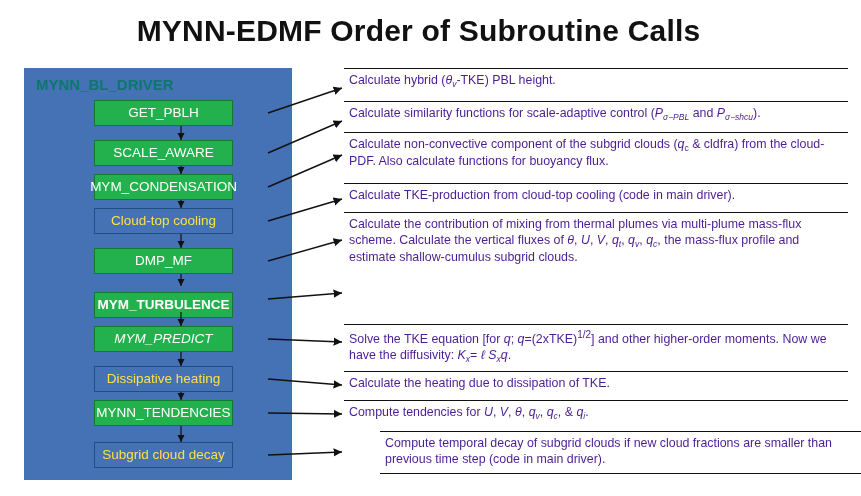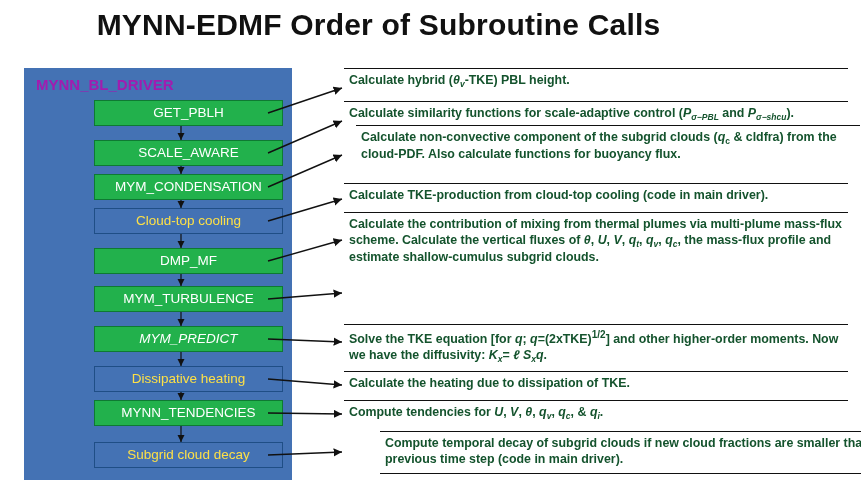--- a/index.html
+++ b/index.html
@@ -10,49 +10,50 @@
   #page {
     position: relative;
     width: 861px;
     height: 496px;
     background: #ffffff;
     font-family: "Liberation Sans", sans-serif;
     overflow: hidden;
   }
   #title {
     position: absolute;
-    top: 8px;
+    top: 14px;
     left: 0;
     width: 757px;
     text-align: center;
     font-size: 30px;
     font-weight: bold;
     color: #111111;
     letter-spacing: 0.2px;
+    padding-left: 40px;
   }
   #blue-panel {
     position: absolute;
     left: 24px;
     top: 68px;
     width: 268px;
     height: 412px;
     background: #4472b4;
   }
   #driver-label {
     position: absolute;
     left: 36px;
     top: 76px;
     font-size: 15px;
     font-weight: bold;
-    color: #a21caf;
+    color: #0f766e;
   }
   .node {
     position: absolute;
     left: 94px;
-    width: 189px;
+    width: 139px;
     height: 26px;
     box-sizing: border-box;
     display: flex;
     align-items: center;
     justify-content: center;
     font-size: 13.5px;
     text-align: center;
     line-height: 1.1;
   }
   .node.green {
@@ -67,22 +68,21 @@
   }
   .desc {
     position: absolute;
     left: 344px;
     width: 504px;
     box-sizing: border-box;
     border-top: 1.5px solid #111111;
     padding: 4px 4px 5px 5px;
     font-size: 12.4px;
     line-height: 1.28;
-    color: #14532d;
-    font-weight: bold;
+    color: #4c1d95;
   }
   .desc.last {
     border-bottom: 1.5px solid #111111;
     margin-left: 36px;
   }
   .desc i { font-style: italic; }
   sub { font-size: 8.5px; }
   sup { font-size: 10px; }
   #arrows {
     position: absolute;
@@ -101,33 +101,33 @@
   <div id="title">MYNN-EDMF Order of Subroutine Calls</div>
 
   <div id="blue-panel"></div>
   <div id="driver-label">MYNN_BL_DRIVER</div>
 
   <div class="node green" style="top:100px;">GET_PBLH</div>
   <div class="node green" style="top:140px;">SCALE_AWARE</div>
   <div class="node green" style="top:174px;">MYM_CONDENSATION</div>
   <div class="node blue" style="top:208px;">Cloud-top cooling</div>
   <div class="node green" style="top:248px;">DMP_MF</div>
-  <div class="node green" style="top:286px;">MYM_TURBULENCE</div>
+  <div class="node green" style="top:292px;font-weight:bold;">MYM_TURBULENCE</div>
   <div class="node green" style="top:326px;font-style:italic;">MYM_PREDICT</div>
   <div class="node blue" style="top:366px;">Dissipative heating</div>
   <div class="node green" style="top:400px;">MYNN_TENDENCIES</div>
   <div class="node blue" style="top:442px;">Subgrid cloud decay</div>
 
   <div class="desc" style="top:68px;">
     Calculate hybrid (<i>θ</i><sub><i>v</i></sub>-TKE) PBL height.
   </div>
   <div class="desc" style="top:101px;">
     Calculate similarity functions for scale-adaptive control (<i>P</i><sub><i>σ−PBL</i></sub> and <i>P</i><sub><i>σ−shcu</i></sub>).
   </div>
-  <div class="desc" style="top:125px;margin-left:12px;">
+  <div class="desc" style="top:132px;">
     Calculate non-convective component of the subgrid clouds (<i>q</i><sub>c</sub> &amp; cldfra) from the cloud-PDF. Also calculate functions for buoyancy flux.
   </div>
   <div class="desc" style="top:183px;">
     Calculate TKE-production from cloud-top cooling (code in main driver).
   </div>
   <div class="desc" style="top:212px;">
     Calculate the contribution of mixing from thermal plumes via multi-plume mass-flux scheme. Calculate the vertical fluxes of <i>θ</i>, <i>U</i>, <i>V</i>, <i>q</i><sub><i>t</i></sub>, <i>q</i><sub><i>v</i></sub>, <i>q</i><sub><i>c</i></sub>, the mass-flux profile and estimate shallow-cumulus subgrid clouds.
   </div>
   <div class="desc" style="top:324px;">
     Solve the TKE equation [for <i>q</i>; <i>q</i>=(2xTKE)<sup>1/2</sup>] and other higher-order moments. Now we have the diffusivity: <i>K</i><sub><i>x</i></sub>= <i>ℓ S</i><sub><i>x</i></sub><i>q</i>.

